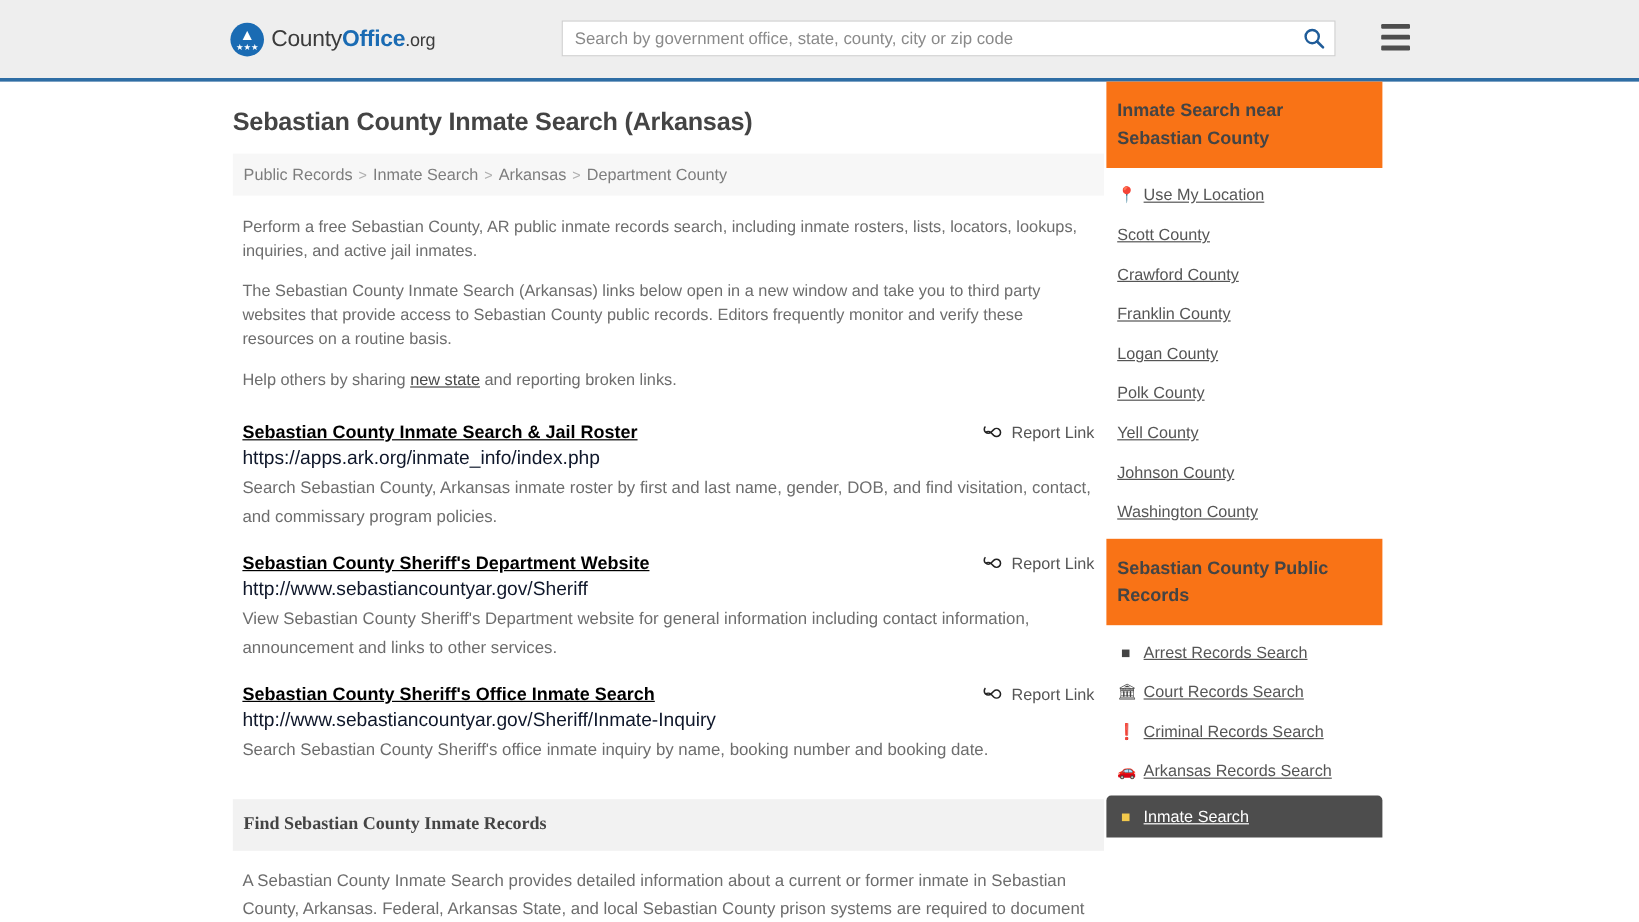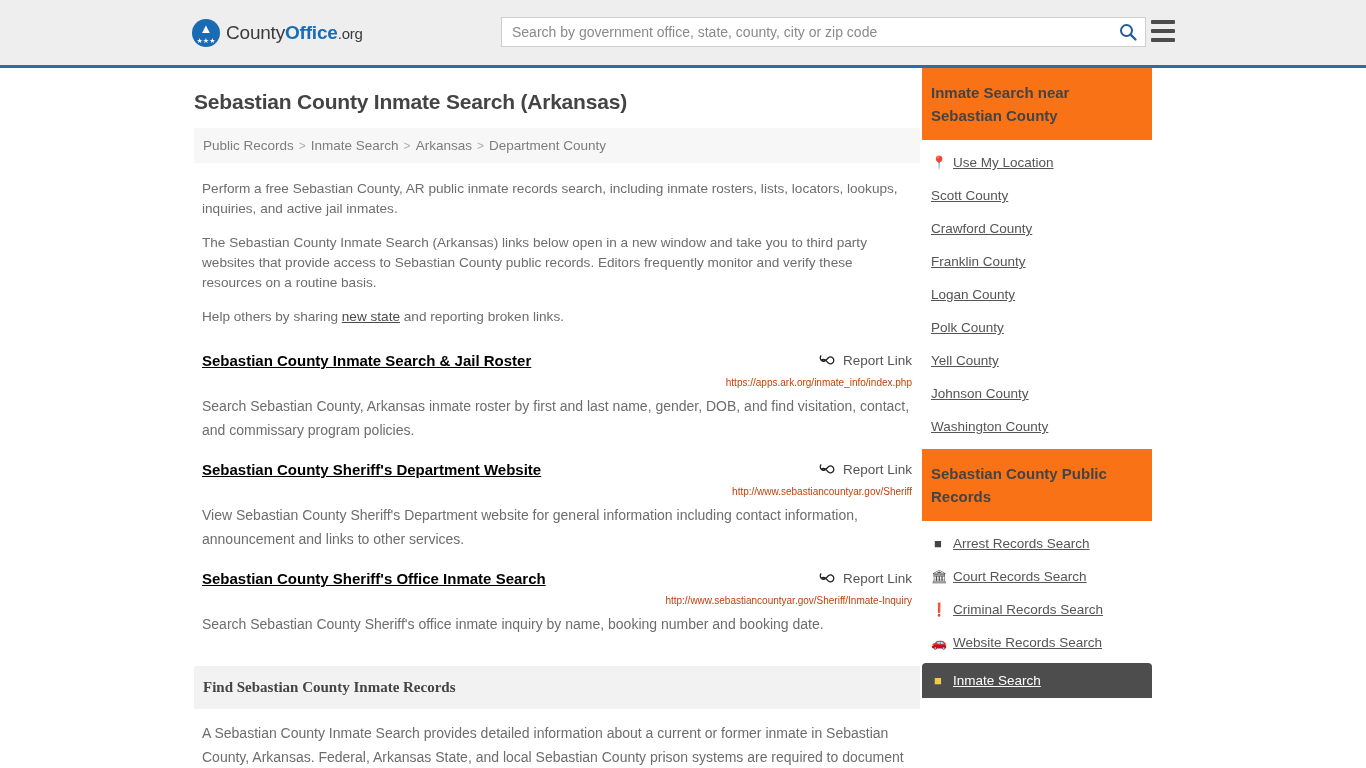--- a/index.html
+++ b/index.html
@@ -59,21 +59,21 @@
     font-size: 19px;
     letter-spacing: -0.2px;
     white-space: nowrap;
   }
   .logo-county { color: #3b3b3b; }
   .logo-office { color: #1a6bb3; font-weight: bold; }
   .logo-org { color: #3b3b3b; font-size: 15px; }
 
   .search-wrap {
     position: absolute;
-    left: 501px;
+    left: 468px;
     top: 17px;
     width: 645px;
     height: 30px;
     background: #ffffff;
     border: 1px solid #cfcfcf;
     display: flex;
     align-items: center;
   }
   .search-input {
     flex: 1;
@@ -182,25 +182,24 @@
     white-space: nowrap;
     cursor: pointer;
     margin-left: 14px;
     padding-top: 1px;
   }
   .report-link .unlink-icon {
     display: inline-block;
     width: 16px; height: 16px;
   }
   .result-url {
-    font-size: 10px;
-    color: #c2410c;
+    font-size: 16px;
+    color: #0f172a;
     margin: 4px 0 3px 0;
     line-height: 16px;
-    text-align: right;
   }
   .result-desc {
     font-size: 14px;
     line-height: 24px;
     color: #6d6d6d;
   }
 
   
   .section-head {
     background: #f2f2f2;
@@ -408,21 +407,21 @@
           <div class="side-item">
             <span class="ic">🏛</span>
             <a href="#">Court Records Search</a>
           </div>
           <div class="side-item">
             <span class="ic">❗</span>
             <a href="#">Criminal Records Search</a>
           </div>
           <div class="side-item">
             <span class="ic">🚗</span>
-            <a href="#">Website Records Search</a>
+            <a href="#">Arkansas Records Search</a>
           </div>
           <div class="side-item active">
             <span class="ic">■</span>
             <a href="#">Inmate Search</a>
           </div>
         </div>
       </div>
 
     </div>
   </div>

